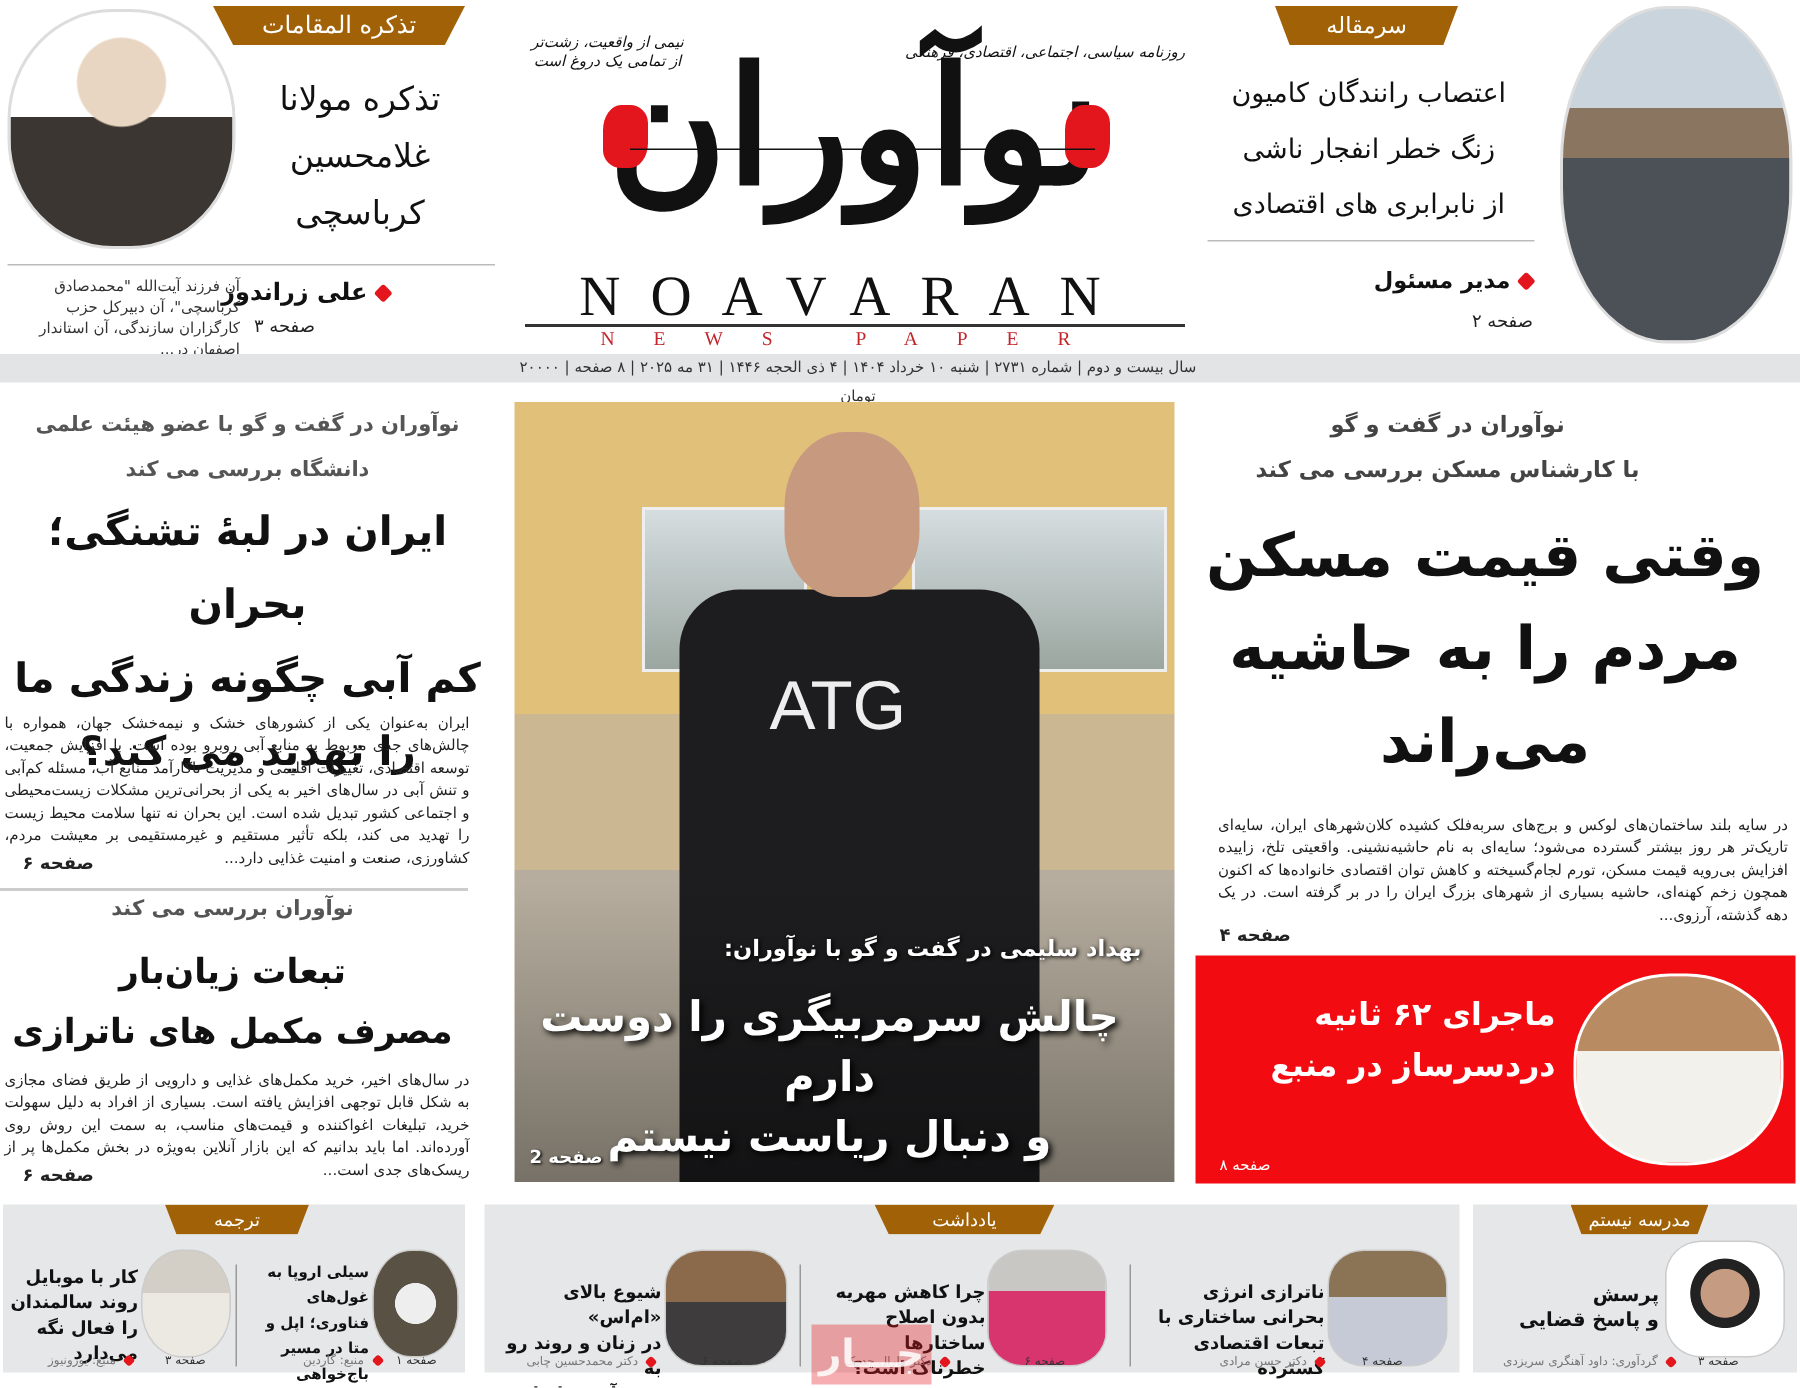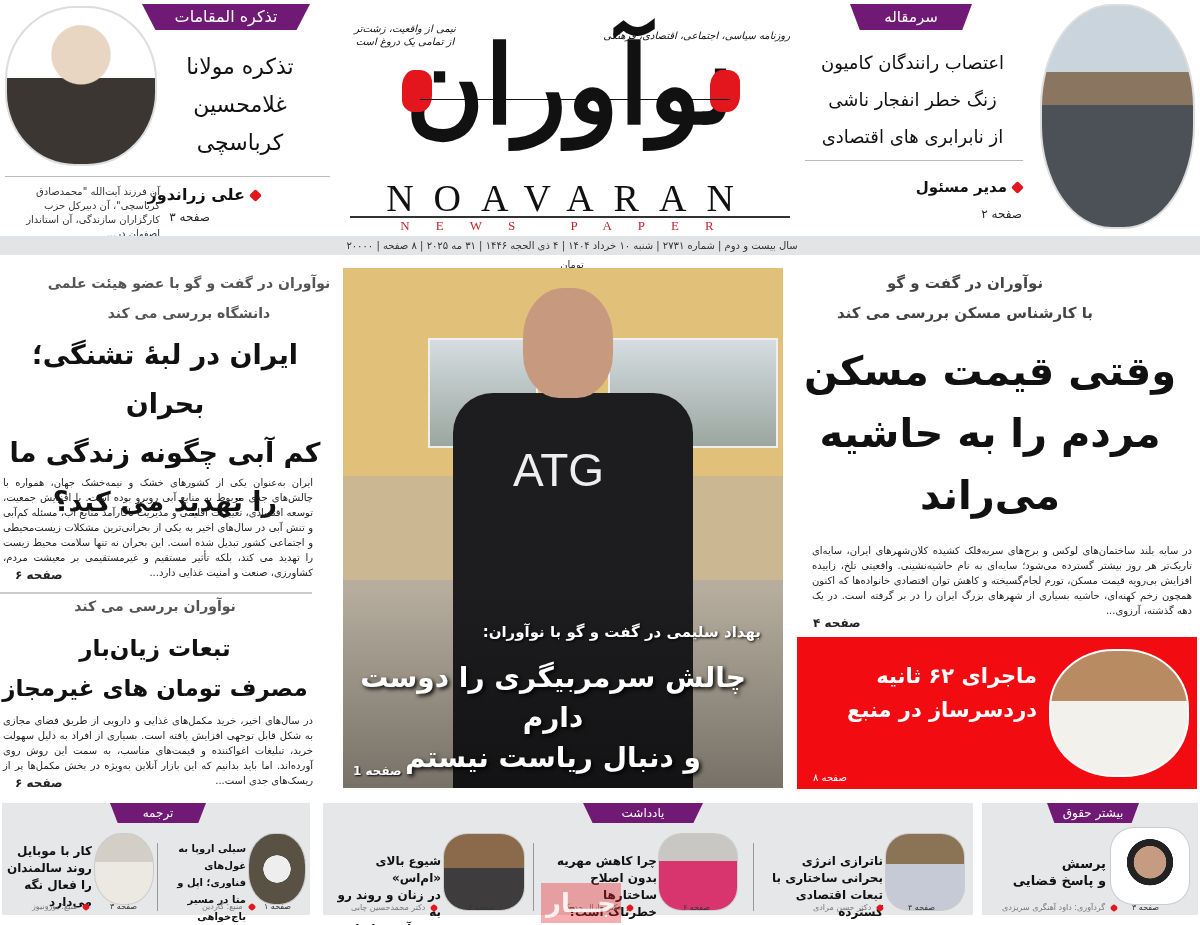--- a/index.html
+++ b/index.html
@@ -1,21 +1,21 @@
 <!DOCTYPE html>
 <html><head>
 <meta charset="utf-8">
 <style>
   * { box-sizing: border-box; margin: 0; padding: 0; }
   html, body { width: 1200px; height: 925px; background: #ffffff; overflow: hidden; }
   body { font-family: "DejaVu Sans", sans-serif; color: #111; position: relative; direction: rtl; }
 
   .abs { position: absolute; }
   .label-tab {
-    position: absolute; background: #701a75; color: #fff; text-align: center;
+    position: absolute; background: #a16207; color: #fff; text-align: center;
     font-size: 15px; line-height: 26px; height: 26px;
     clip-path: polygon(0 0, 100% 0, 92% 100%, 8% 100%);
     border-radius: 0 0 6px 6px;
   }
   .dot { display: inline-block; width: 9px; height: 9px; background: #e4161d; border-radius: 2px; transform: rotate(45deg); margin-left: 6px; vertical-align: middle; }
   .page-ref { font-size: 12px; color: #222; }
   .hr { position: absolute; height: 1px; background: #bbb; }
 
   
   .oval { position: absolute; border-radius: 46%; overflow: hidden; border: 2px solid #ddd; }
@@ -105,59 +105,59 @@
   <div class="hr" style="left:805px; top:160px; width:218px;"></div>
   <div class="abs" style="right:178px; top:178px; font-size:15px; font-weight:bold;"><span class="dot"></span><span>مدیر مسئول</span></div>
   <div class="abs page-ref" style="right:178px; top:207px;">صفحه ۲</div>
 </section>
 
 <div class="dateline">
     <span>سال بیست و دوم | شماره ۲۷۳۱ | شنبه ۱۰ خرداد ۱۴۰۴ | ۴ ذی الحجه ۱۴۴۶ | ۳۱ مه ۲۰۲۵ | ۸ صفحه | ۲۰۰۰۰ تومان</span>
   </div>
 
 <article>
-  <div class="kicker abs" style="left:0; top:268px; width:330px; font-size:14px; line-height:30px;margin-left:24px;">
+  <div class="kicker abs" style="left:0; top:268px; width:330px; font-size:14px; line-height:30px;">
     <div>نوآوران در گفت و گو با عضو هیئت علمی</div>
     <div>دانشگاه بررسی می کند</div>
   </div>
   <div class="big-head abs" style="left:0; top:330px; width:330px; font-size:27px; line-height:49px;">
     <div>ایران در لبهٔ تشنگی؛ بحران</div>
     <div>کم آبی چگونه زندگی ما</div>
     <div>را تهدید می کند؟</div>
   </div>
   <p class="body-text abs" style="left:3px; top:475px; width:310px; font-size:10px; line-height:15px;">ایران به‌عنوان یکی از کشورهای خشک و نیمه‌خشک جهان، همواره با چالش‌های جدی مربوط به منابع آبی روبرو بوده است. با افزایش جمعیت، توسعه اقتصادی، تغییرات اقلیمی و مدیریت ناکارآمد منابع آب، مسئله کم‌آبی و تنش آبی در سال‌های اخیر به یکی از بحرانی‌ترین مشکلات زیست‌محیطی و اجتماعی کشور تبدیل شده است. این بحران نه تنها سلامت محیط زیست را تهدید می کند، بلکه تأثیر مستقیم و غیرمستقیمی بر معیشت مردم، کشاورزی، صنعت و امنیت غذایی دارد...</p>
   <div class="abs page-ref" style="left:15px; top:568px; font-weight:bold;">صفحه ۶</div>
 </article>
 <div class="hr" style="left:0; top:592px; width:312px; height:2px; background:#ccc;"></div>
 
 <article>
   <div class="kicker abs" style="left:0; top:598px; width:310px; font-size:14px;">نوآوران بررسی می کند</div>
   <div class="big-head abs" style="left:0; top:628px; width:310px; font-size:23px; line-height:40px;">
     <div>تبعات زیان‌بار</div>
-    <div>مصرف تومان های غیرمجاز</div>
+    <div>مصرف مکمل های ناترازی</div>
   </div>
   <p class="body-text abs" style="left:3px; top:713px; width:310px; font-size:10px; line-height:15px;">در سال‌های اخیر، خرید مکمل‌های غذایی و دارویی از طریق فضای مجازی به شکل قابل توجهی افزایش یافته است. بسیاری از افراد به دلیل سهولت خرید، تبلیغات اغواکننده و قیمت‌های مناسب، به سمت این روش روی آورده‌اند. اما باید بدانیم که این بازار آنلاین به‌ویژه در بخش مکمل‌ها پر از ریسک‌های جدی است...</p>
   <div class="abs page-ref" style="left:15px; top:776px; font-weight:bold;">صفحه ۶</div>
 </article>
 
 <article class="main-photo">
   <div class="photo-window" style="left:85px; top:70px; width:110px; height:110px;"></div>
   <div class="photo-window" style="left:265px; top:70px; width:170px; height:110px;"></div>
   <div class="photo-person">
     <div class="photo-shirt"></div>
     <div class="photo-head"></div>
     <div class="photo-logo">ATG</div>
   </div>
   <div class="photo-overlay"></div>
   <div class="photo-kicker">بهداد سلیمی در گفت و گو با نوآوران:</div>
   <div class="photo-head1">
     <div>چالش سرمربیگری را دوست دارم</div>
     <div>و دنبال ریاست نیستم</div>
   </div>
-  <div class="photo-page">صفحه 1</div>
+  <div class="photo-page">صفحه 2</div>
 </article>
 
 <article>
   <div class="kicker abs" style="left:800px; top:268px; width:330px; font-size:15px; line-height:30px; color:#444;">
     <div>نوآوران در گفت و گو</div>
     <div>با کارشناس مسکن بررسی می کند</div>
   </div>
   <div class="big-head abs" style="left:800px; top:340px; width:380px; font-size:40px; line-height:62px;">
     <div>وقتی قیمت مسکن</div>
     <div>مردم را به حاشیه</div>
@@ -237,21 +237,21 @@
       <div>شیوع بالای «ام‌اس»</div>
       <div>در زنان و روند رو به</div>
       <div>رشد آن در ایران</div>
     </div>
     <div class="card-byline" style="left:28px; top:100px;"><span class="dot" style="width:6px;height:6px;"></span><span>دکتر محمدحسین چابی</span></div>
     <div class="card-page" style="left:145px; top:100px;">صفحه ۶</div>
   </div>
 </section>
 
 <section class="card" style="left:982px; width:216px;">
-  <div class="label-tab" style="left:65px; top:0; width:92px; height:20px; line-height:20px; font-size:12px;">بیشتر حقوق</div>
+  <div class="label-tab" style="left:65px; top:0; width:92px; height:20px; line-height:20px; font-size:12px;">مدرسه نیستم</div>
   <div class="card-photo" style="left:128px; top:24px; width:80px; height:78px; background: radial-gradient(circle at 50% 45%, #c59c82 0 28%, #222 29% 40%, #fff 41%);"></div>
   <div class="card-item-title" style="left:30px; top:52px; width:94px; font-size:13px;">
     <div>پرسش</div>
     <div>و پاسخ قضایی</div>
   </div>
   <div class="card-byline" style="left:20px; top:100px;"><span class="dot" style="width:6px;height:6px;"></span><span>گردآوری: داود آهنگری سریزدی</span></div>
   <div class="card-page" style="left:150px; top:100px;">صفحه ۳</div>
 </section>
 
 </body></html>

